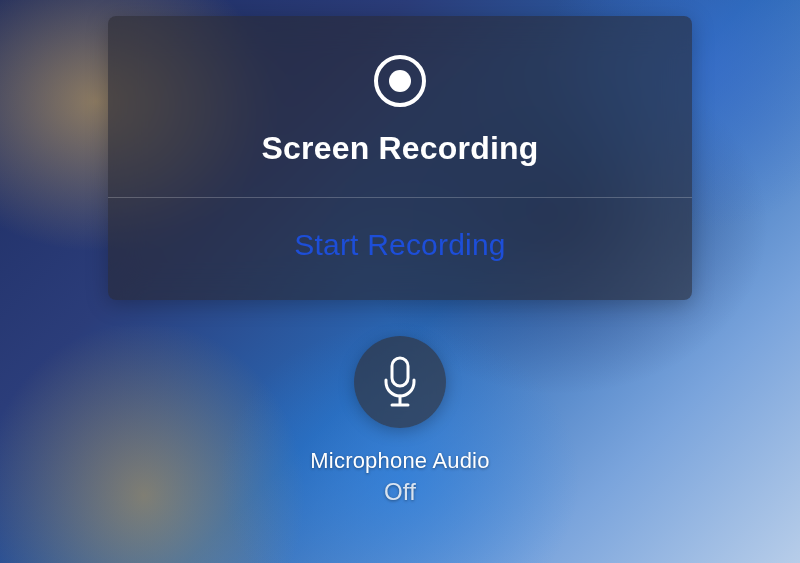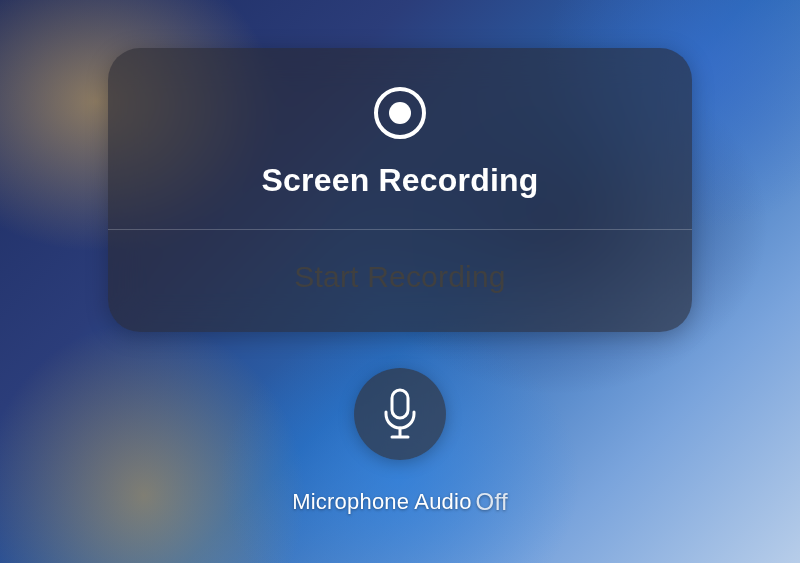--- a/index.html
+++ b/index.html
@@ -19,23 +19,23 @@
         radial-gradient(ellipse 300px 260px at 50% 85%, rgba(40,130,230,0.55), transparent 60%),
         radial-gradient(ellipse 260px 280px at 18% 88%, rgba(230,170,60,0.45), transparent 62%),
         radial-gradient(ellipse 320px 260px at 70% 40%, rgba(30,40,90,0.55), transparent 65%),
         linear-gradient(135deg, #1c2a5e 0%, #2b3d7a 30%, #2a68b5 55%, #7aa4dc 80%, #b7cde9 100%);
       display: flex;
       flex-direction: column;
       align-items: center;
     }
 
     .card {
-      margin-top: 48px;
+      margin-top: 16px;
       width: 584px;
-      border-radius: 32px;
+      border-radius: 8px;
       background: rgba(40,40,48,0.58);
       backdrop-filter: blur(18px);
       -webkit-backdrop-filter: blur(18px);
       overflow: hidden;
       box-shadow: 0 4px 22px rgba(0,0,0,0.25);
     }
 
     .card-top {
       display: flex;
       flex-direction: column;
@@ -62,21 +62,21 @@
       height: 1px;
       width: 100%;
       background: rgba(255,255,255,0.22);
     }
 
     .card-action {
       display: flex;
       align-items: center;
       justify-content: center;
       padding: 30px 24px 38px 24px;
-      color: #404040;
+      color: #1d4ed8;
       font-size: 30px;
       font-weight: 400;
       letter-spacing: 0.2px;
       cursor: pointer;
     }
 
     .mic-button {
       margin-top: 36px;
       width: 92px;
       height: 92px;
@@ -91,23 +91,23 @@
       cursor: pointer;
     }
 
     .mic-icon {
       width: 40px;
       height: 52px;
       display: block;
     }
 
     .mic-caption {
-      margin-top: 28px;
+      margin-top: 20px;
       display: flex;
-      flex-direction: row;
+      flex-direction: column;
       align-items: center;
       gap: 4px;
     }
 
     .mic-caption-title {
       color: #ffffff;
       font-size: 22px;
       font-weight: 400;
       letter-spacing: 0.2px;
       text-align: center;

